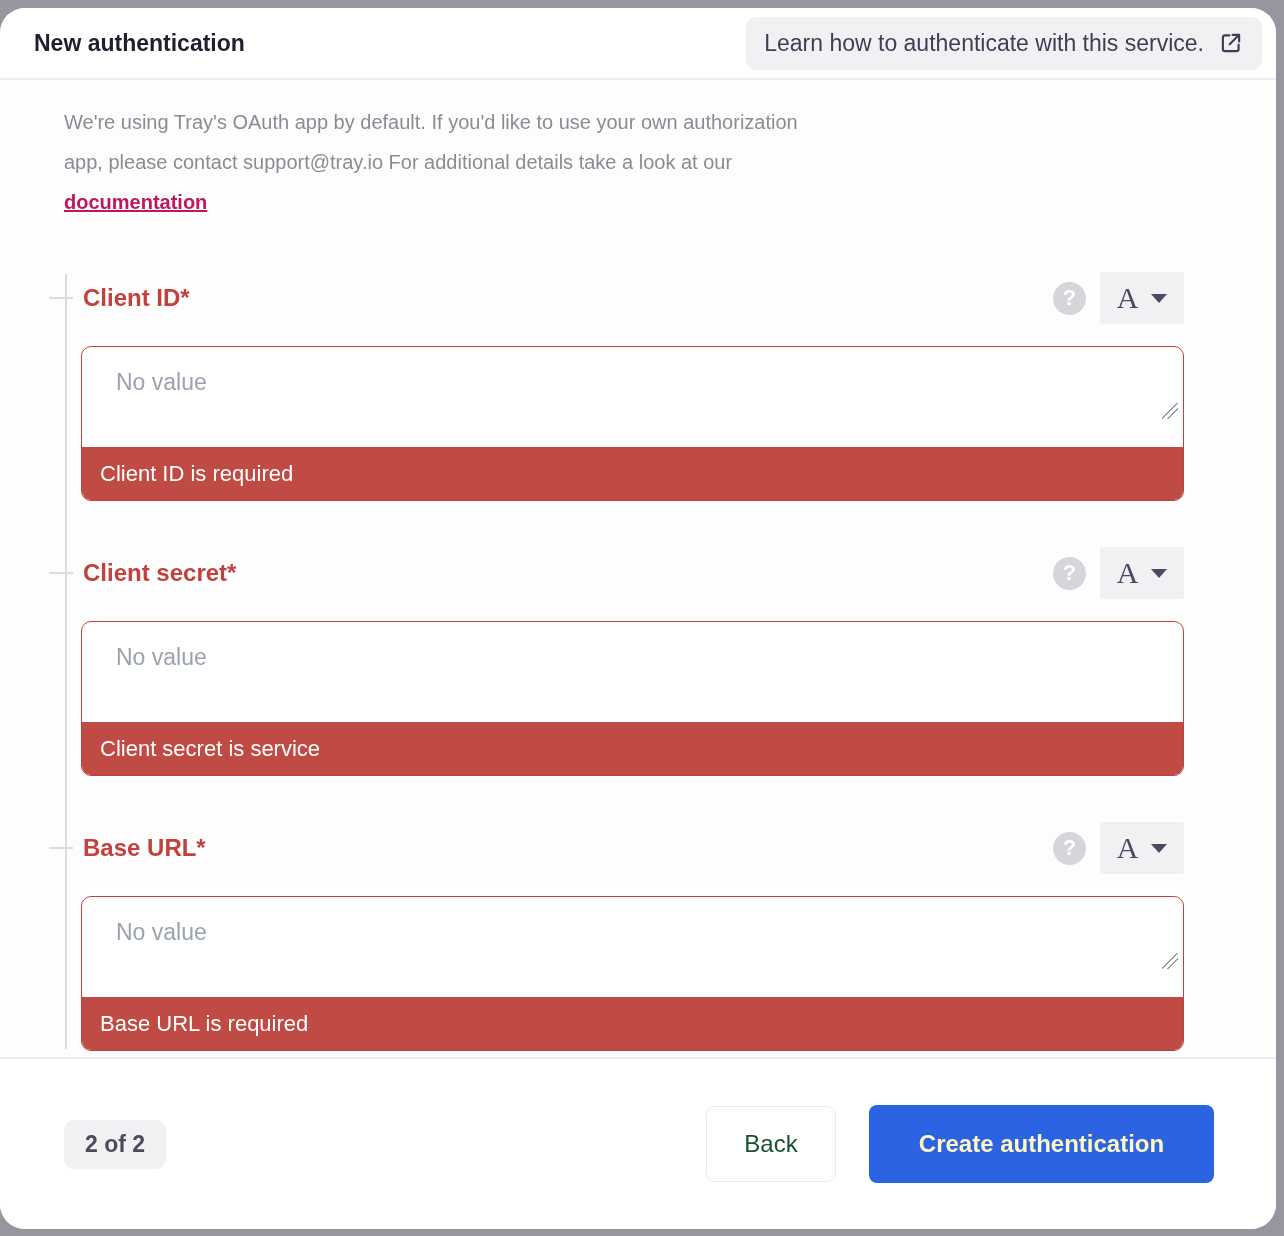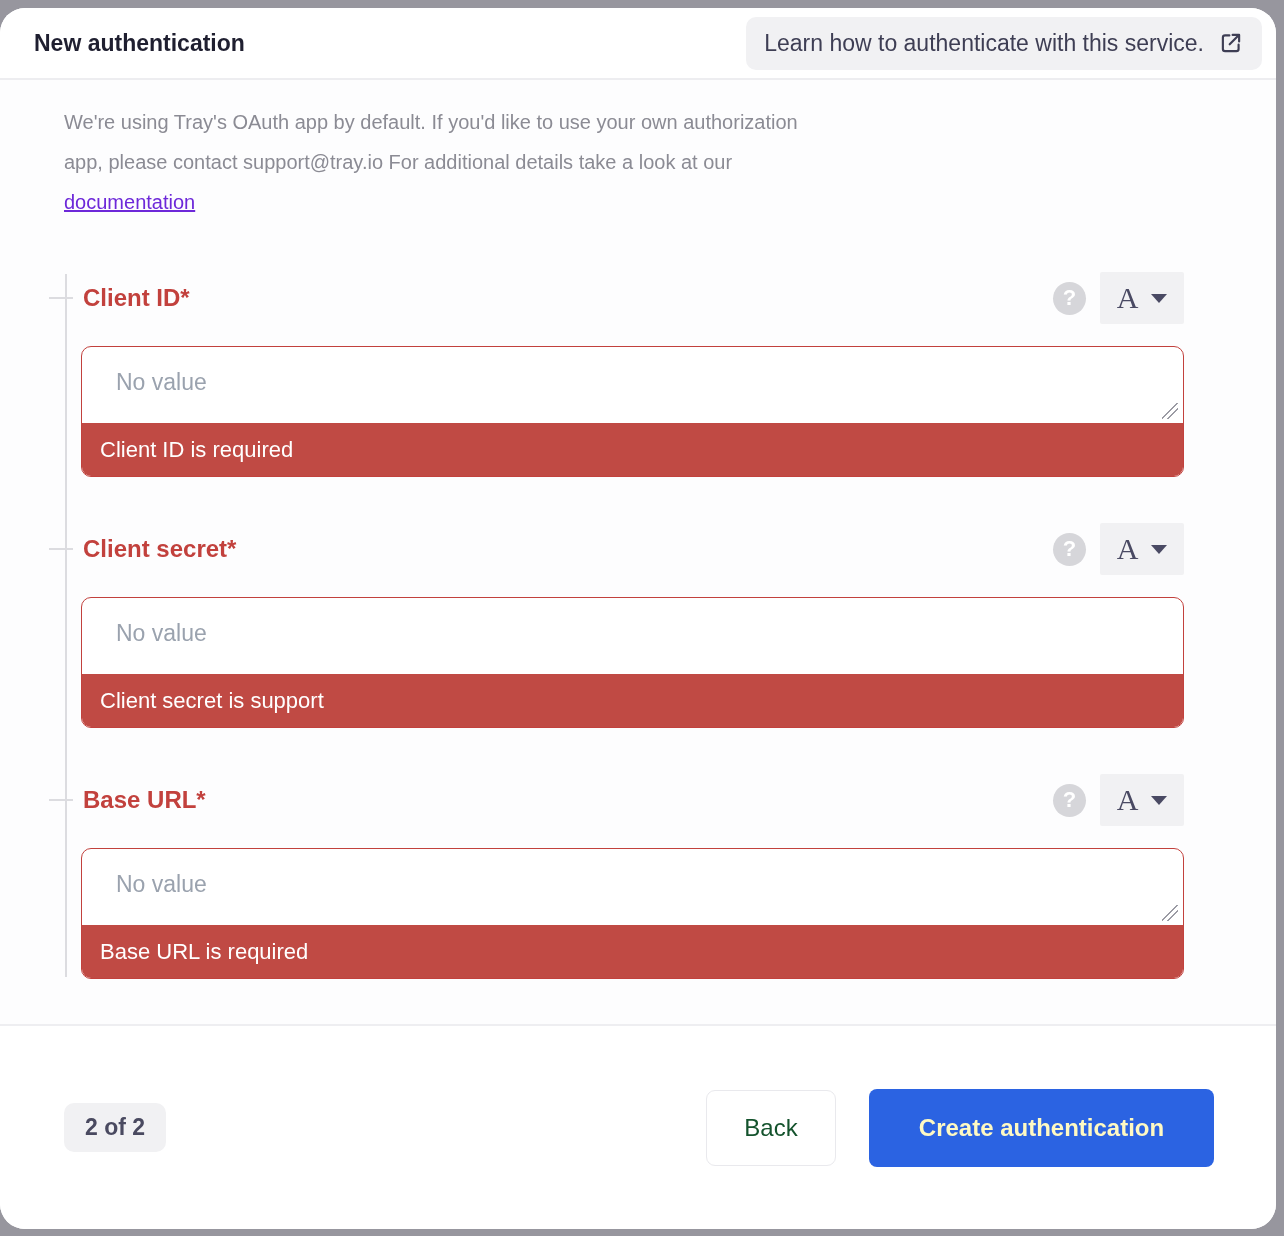--- a/index.html
+++ b/index.html
@@ -41,21 +41,21 @@
   
   .modal-body {
     flex:1; background:#FDFDFE;
     padding:22px 92px 0 64px;
     overflow:hidden;
   }
   .intro {
     font-size:20px; line-height:40px; color:#8B8B94;
     margin-bottom:50px;
   }
-  .doc-link { color:#6d28d9; text-decoration:underline; font-weight:normal;margin-top:40px; }
+  .doc-link { color:#be185d; text-decoration:underline; font-weight:bold;margin-top:40px; }
 
   
   .fields { position:relative; margin-left:1px; }
   .tree-line {
     position:absolute; left:0; top:2px; bottom:2px; width:2px;
     background:#DCDCE0;
   }
   .field-group { padding-left:16px; }
   .field-group:not(:last-child) { margin-bottom:46px; }
 
@@ -108,26 +108,26 @@
     position:absolute; right:5px; bottom:4px;
     width:16px; height:16px; cursor:nwse-resize;
     background:linear-gradient(135deg,
       transparent 0 44%, #9B9BA4 44% 51%,
       transparent 51% 64%, #9B9BA4 64% 71%,
       transparent 71% 100%);
   }
   .error-bar {
     height:53px; line-height:53px;
     background:#C04A44; color:#FFFFFF;
-    font-size:22px; padding-left:18px;
+    font-size:22px; padding-left:18px;margin-top:24px;
   }
 
   
   .modal-footer {
-    flex:none; height:205px;
+    flex:none; height:172px;
     border-top:2px solid #EEEEF1; background:#fff;
     display:flex; align-items:center;
     padding:0 62px 0 64px;
   }
   .page-badge {
     background:#F1F1F3; border-radius:10px;
     padding:11px 21px;
     font-size:23px; font-weight:bold; color:#4A4A60;
     margin-right:auto;
   }
@@ -198,21 +198,21 @@
             <span class="help">?</span>
             <button class="font-btn">
               <span class="font-a">A</span>
               <span class="caret"></span>
             </button>
           </div>
           <div class="field-box">
             <div class="ta-wrap">
               <textarea placeholder="No value" style=""></textarea>
             </div>
-            <div class="error-bar">Client secret is support</div>
+            <div class="error-bar">Client secret is service</div>
           </div>
         </div>
 
         <div class="field-group">
           <div class="label-row">
             <span class="tick"></span>
             <span class="field-label">Base URL*</span>
             <span class="help">?</span>
             <button class="font-btn">
               <span class="font-a">A</span>

